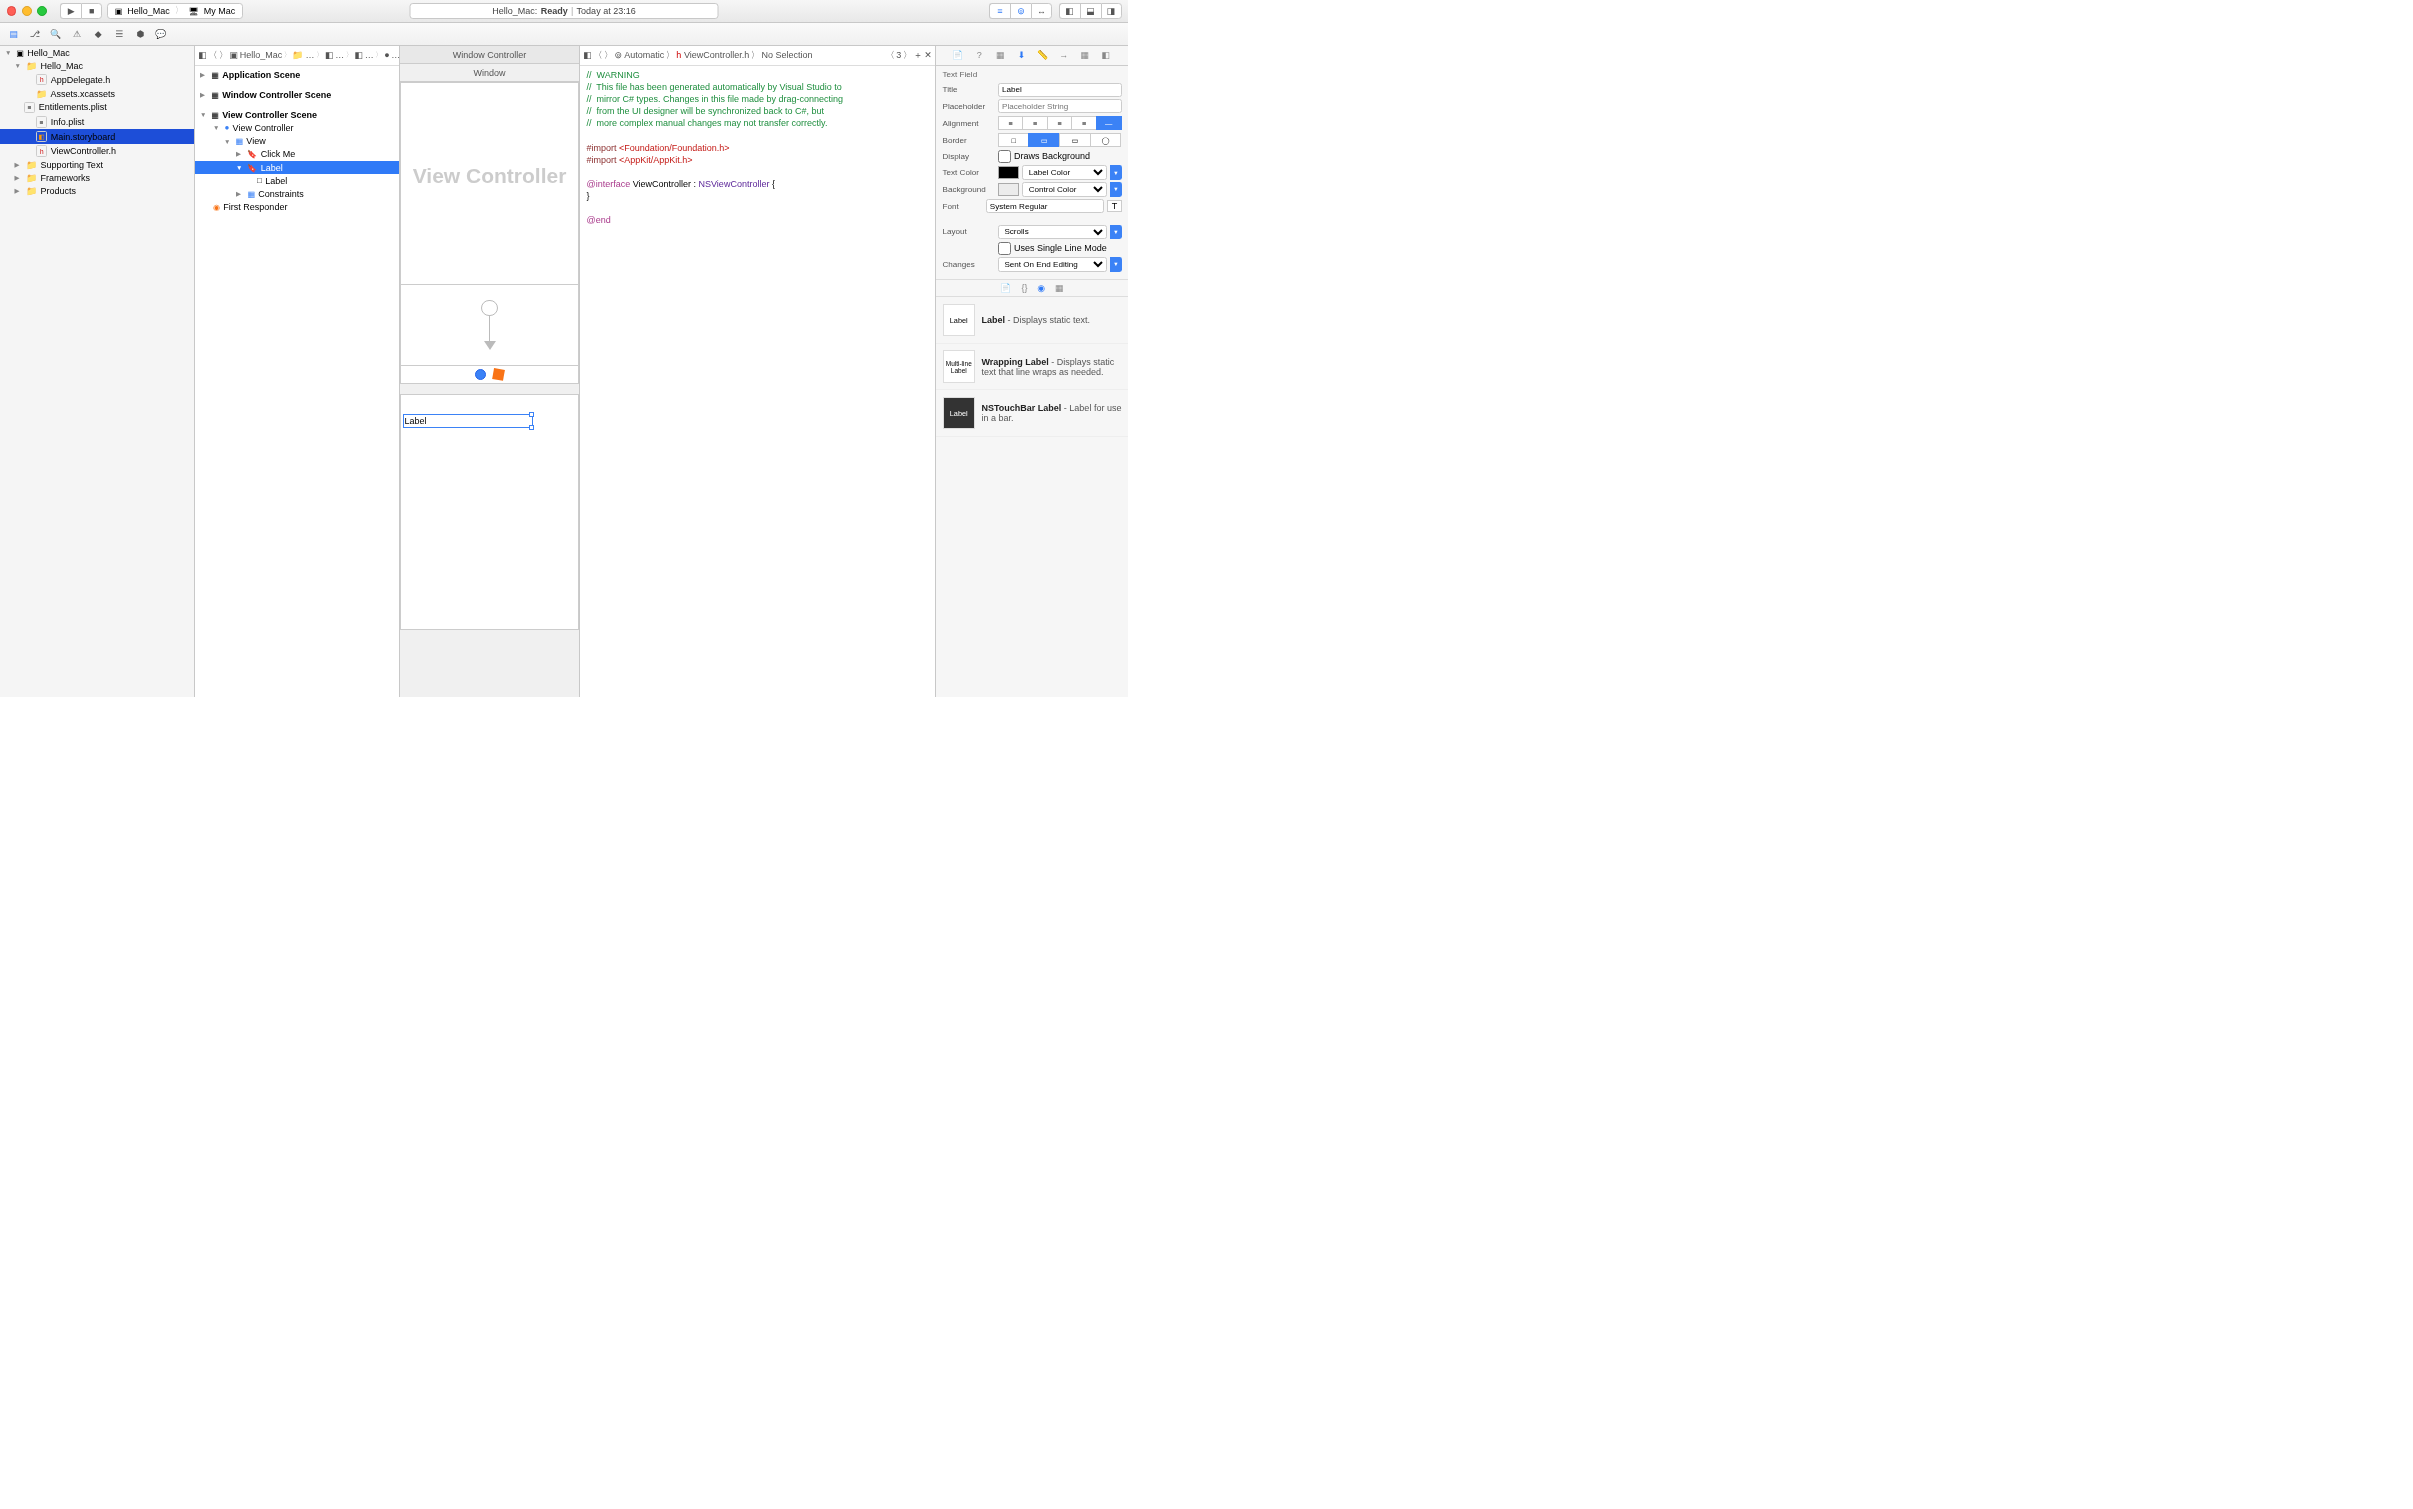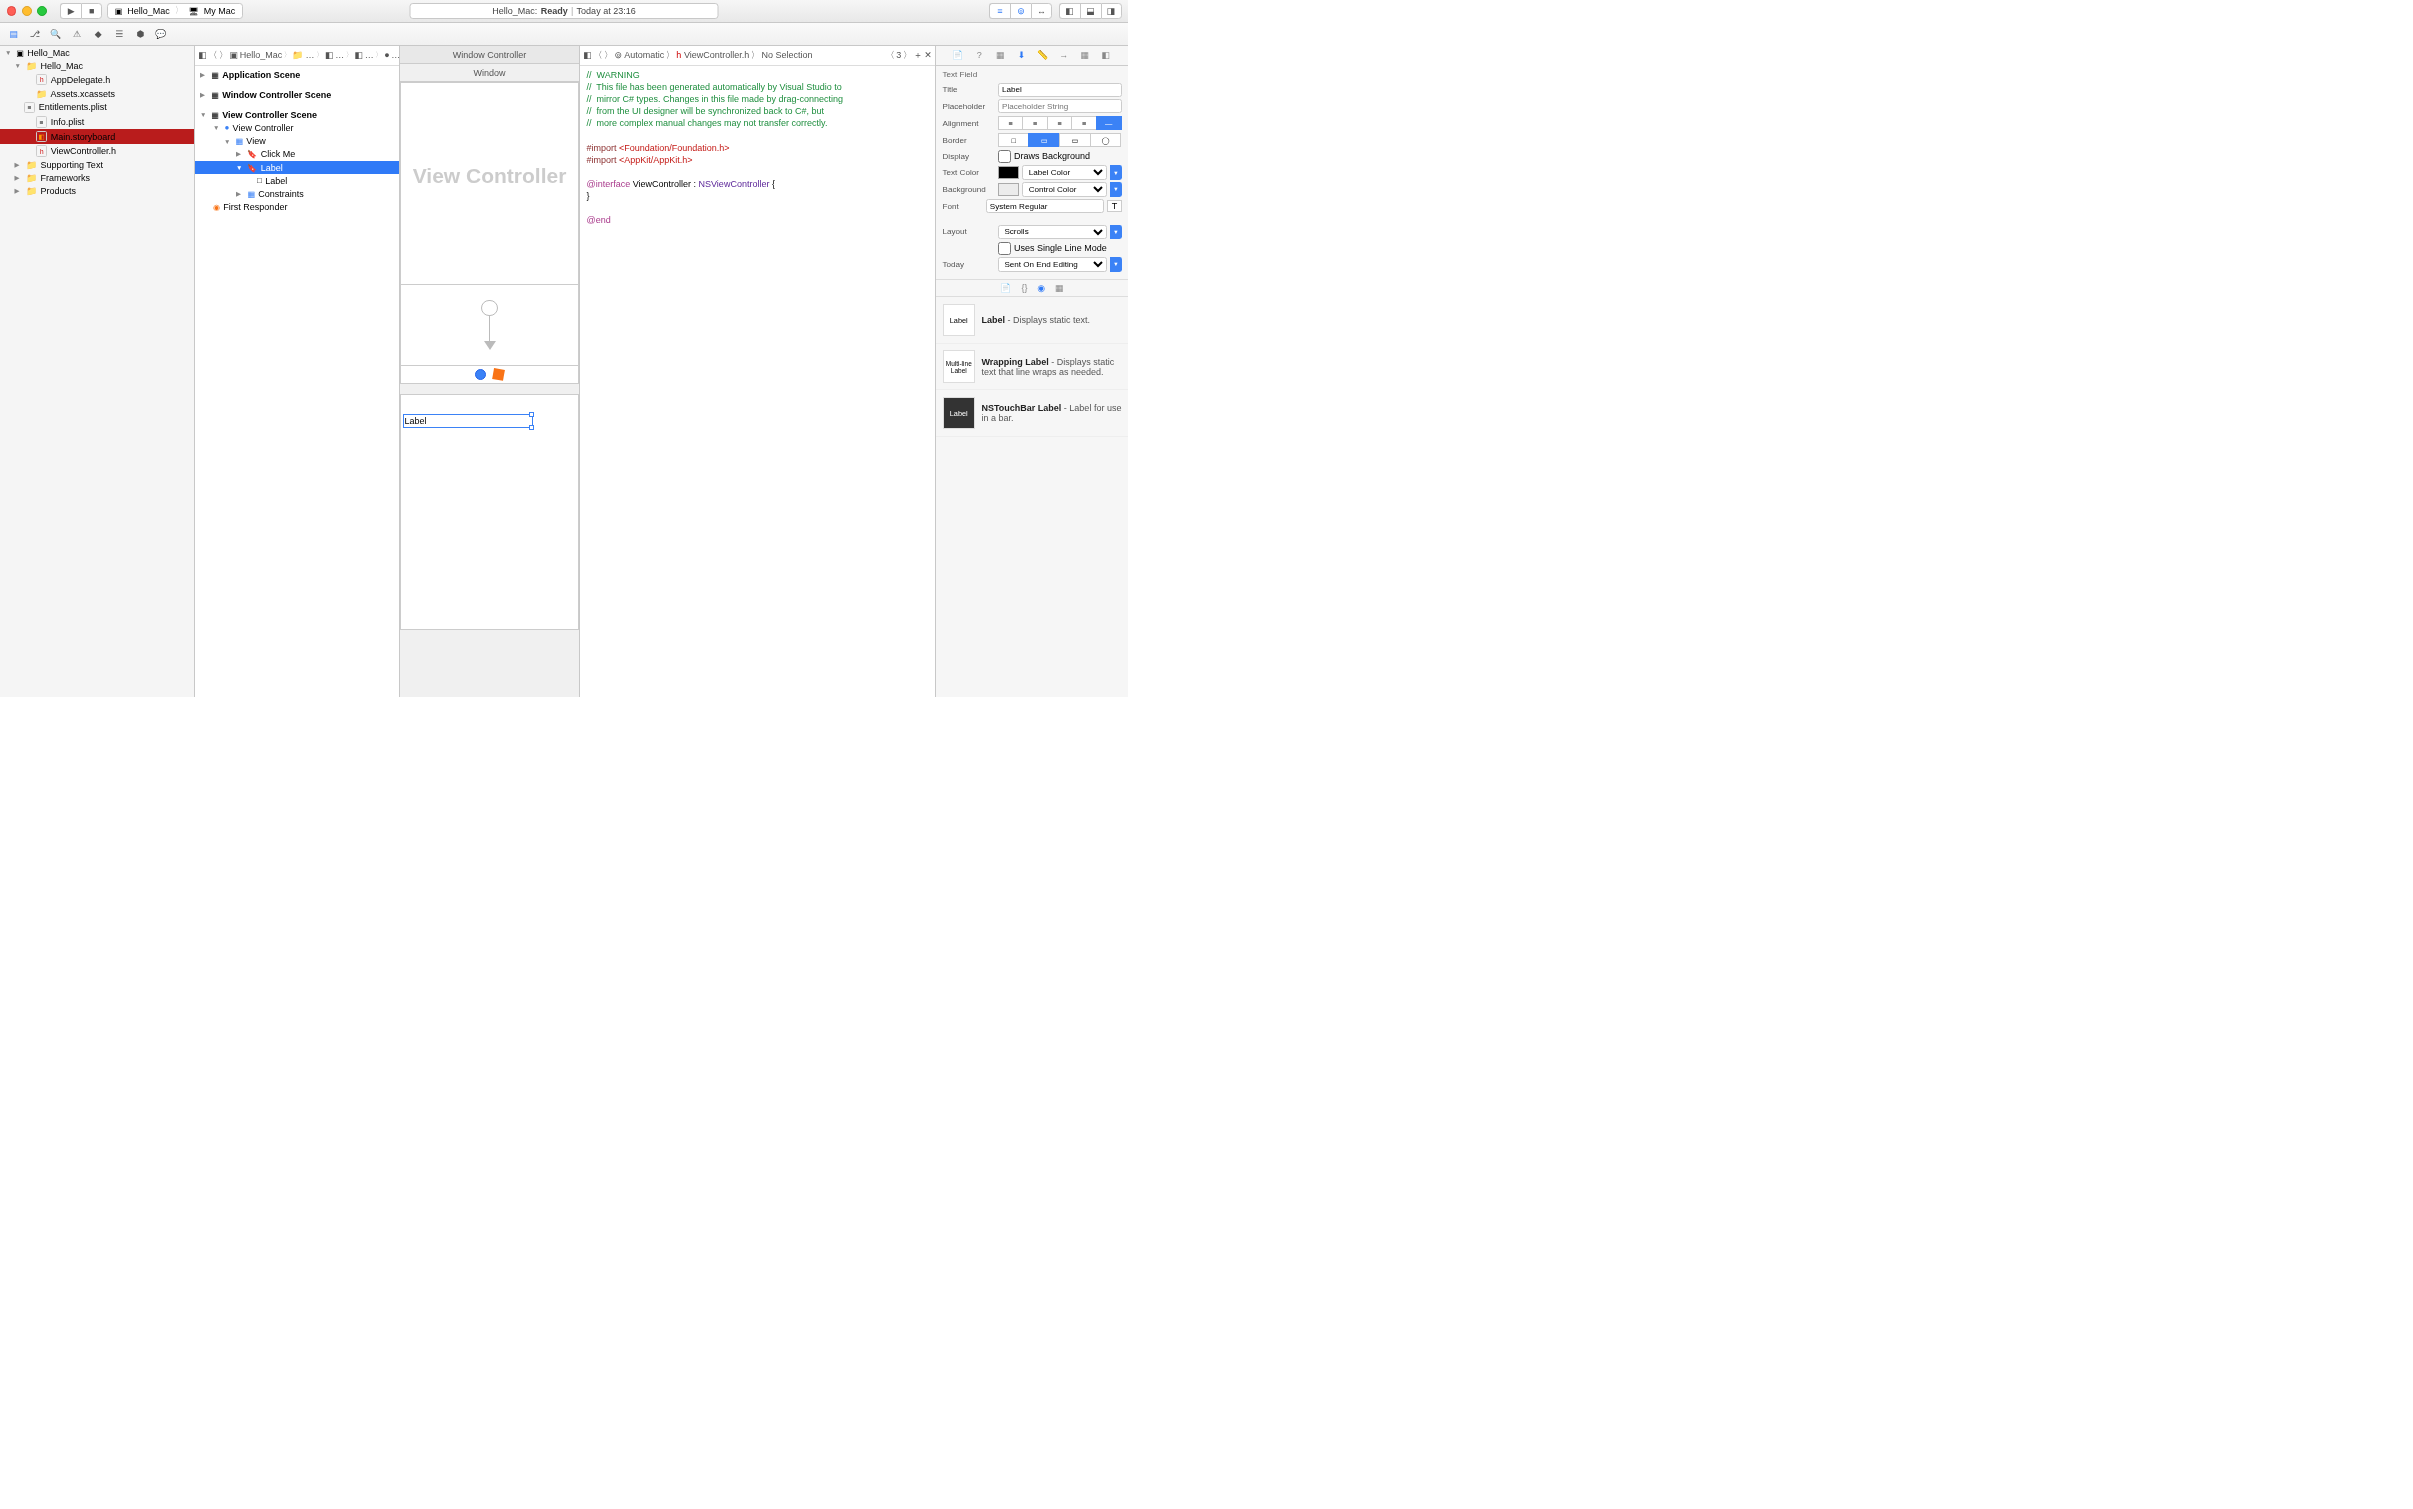--- a/index.html
+++ b/index.html
@@ -21,21 +21,21 @@
 .scheme { display: flex; align-items: center; border: 0.8px solid #c8c8c8; border-radius: 3.3px; background: #fff; height: 16.3px; padding: 0 6.5px; gap: 4.9px; }
 .scheme .sep { color: #bbb; }
 .ico { font-size: 8.1px; }
 .toolbar2 { height: 23px; border-bottom: 0.8px solid #c8c8c8; background: linear-gradient(#fafafa,#f0f0f0); display: flex; align-items: center; padding: 0 6.5px; gap: 6.5px; }
 .toolbar2 .ticon { width: 14.6px; height: 14.6px; display: inline-flex; align-items: center; justify-content: center; color: #555; cursor: pointer; }
 .toolbar2 .ticon.blue { color: #2f7af7; }
 .main { flex: 1; display: flex; overflow: hidden; }
 .panel { border-right: 0.8px solid #c8c8c8; overflow: hidden; }
 .nav { width: 195px; background: #f5f5f5; }
 .nav-item { padding: 1.6px 4.9px; display: flex; align-items: center; gap: 3.3px; cursor: pointer; }
-.nav-item.sel { background: #b91c1c; }
+.nav-item.sel { background: #1d4ed8; }
 .disclosure { width: 8.1px; color: #888; font-size: 6.5px; }
 .folder-ico { color: #3b82c4; }
 .file-ico { width: 11.4px; height: 11.4px; display: inline-flex; align-items: center; justify-content: center; border: 0.8px solid #ccc; border-radius: 1.6px; font-size: 6.5px; }
 .outline { width: 205px; background: #fff; }
 .outline-item { padding: 1.6px 4.9px; display: flex; align-items: center; gap: 3.3px; cursor: pointer; }
 .outline-item.selected { background: #2f7af7; color: #fff; }
 .ib { flex: 0 0 163px; background: #fff; display: flex; flex-direction: column; border-right: 0.8px solid #c8c8c8; }
 .ib-jumpbar { height: 19.5px; border-bottom: 0.8px solid #ddd; display: flex; align-items: center; padding: 0 3.3px; gap: 1.6px; font-size: 8.1px; color: #555; overflow: hidden; white-space: nowrap; }
 .ib-jumpbar .crumb { display: inline-flex; align-items: center; gap: 1.6px; cursor: pointer; }
 .ib-jumpbar .chev { color: #aaa; font-size: 7.3px; }
@@ -392,21 +392,21 @@
           <label>Layout</label>
           <select><option>Scrolls</option></select>
           <span class="dropdown-blue">▾</span>
         </div>
       <div class="insp-row">
           <label></label>
           <input type="checkbox" style="">
           <span>Uses Single Line Mode</span>
         </div>
       <div class="insp-row">
-          <label>Today</label>
+          <label>Changes</label>
           <select><option>Sent On End Editing</option></select>
           <span class="dropdown-blue">▾</span>
         </div>
     </div>
     <div class="lib-tabs">
       <span>📄</span>
       <span>{}</span>
       <span class="active">◉</span>
       <span>▦</span>
     </div>

